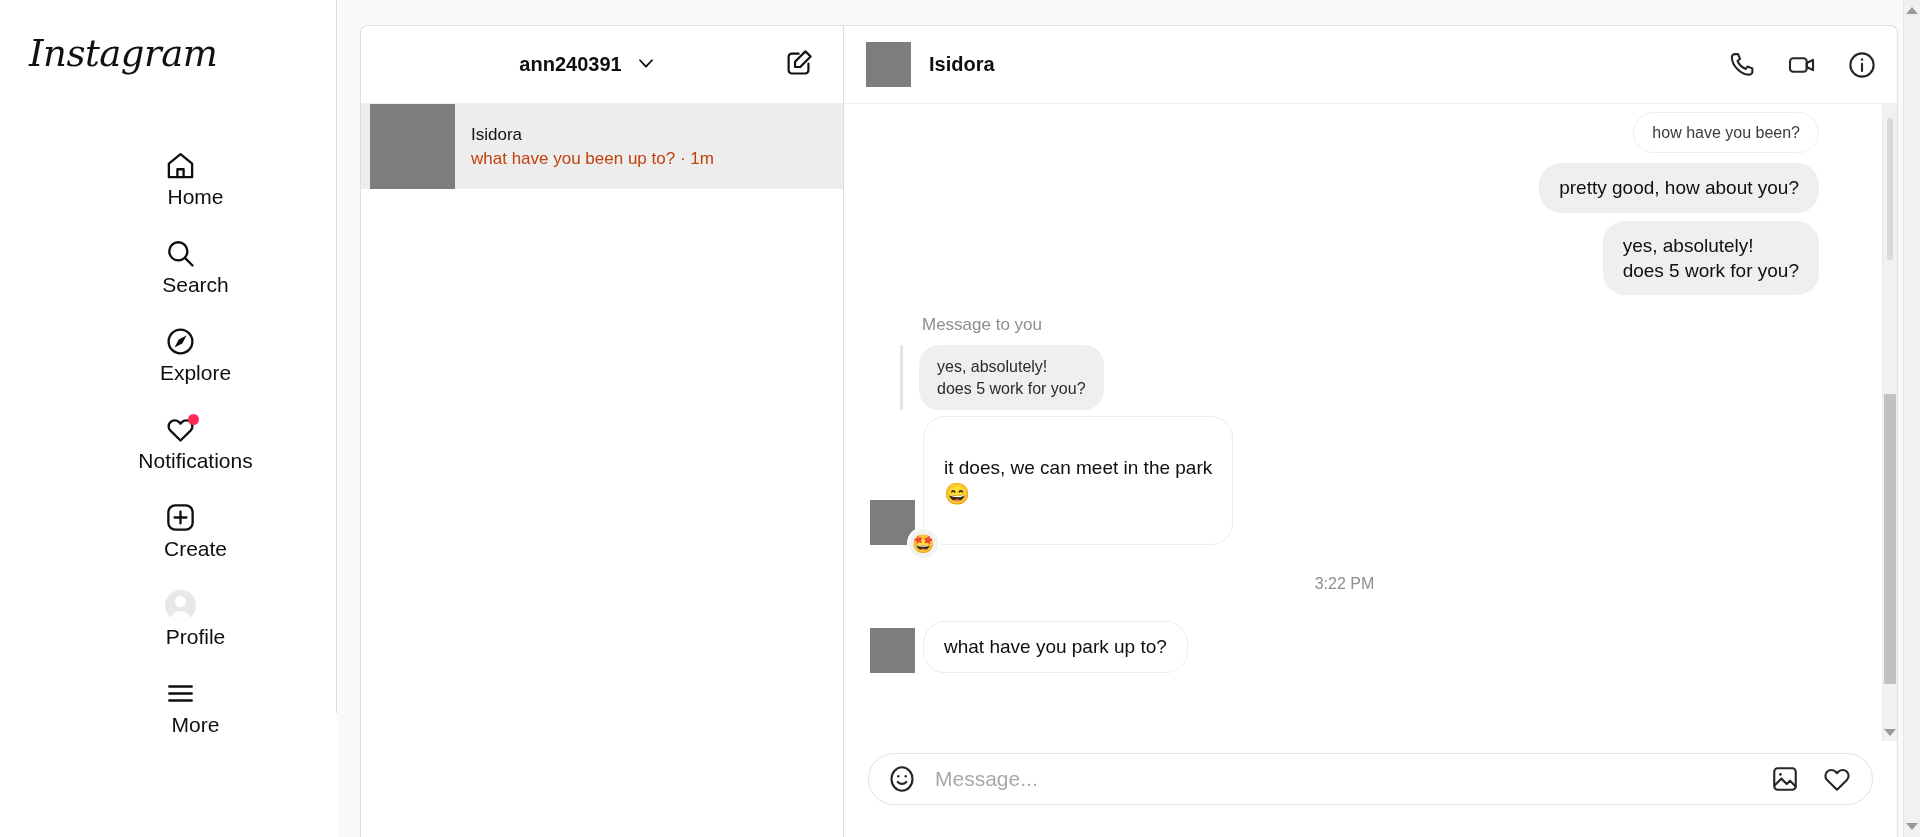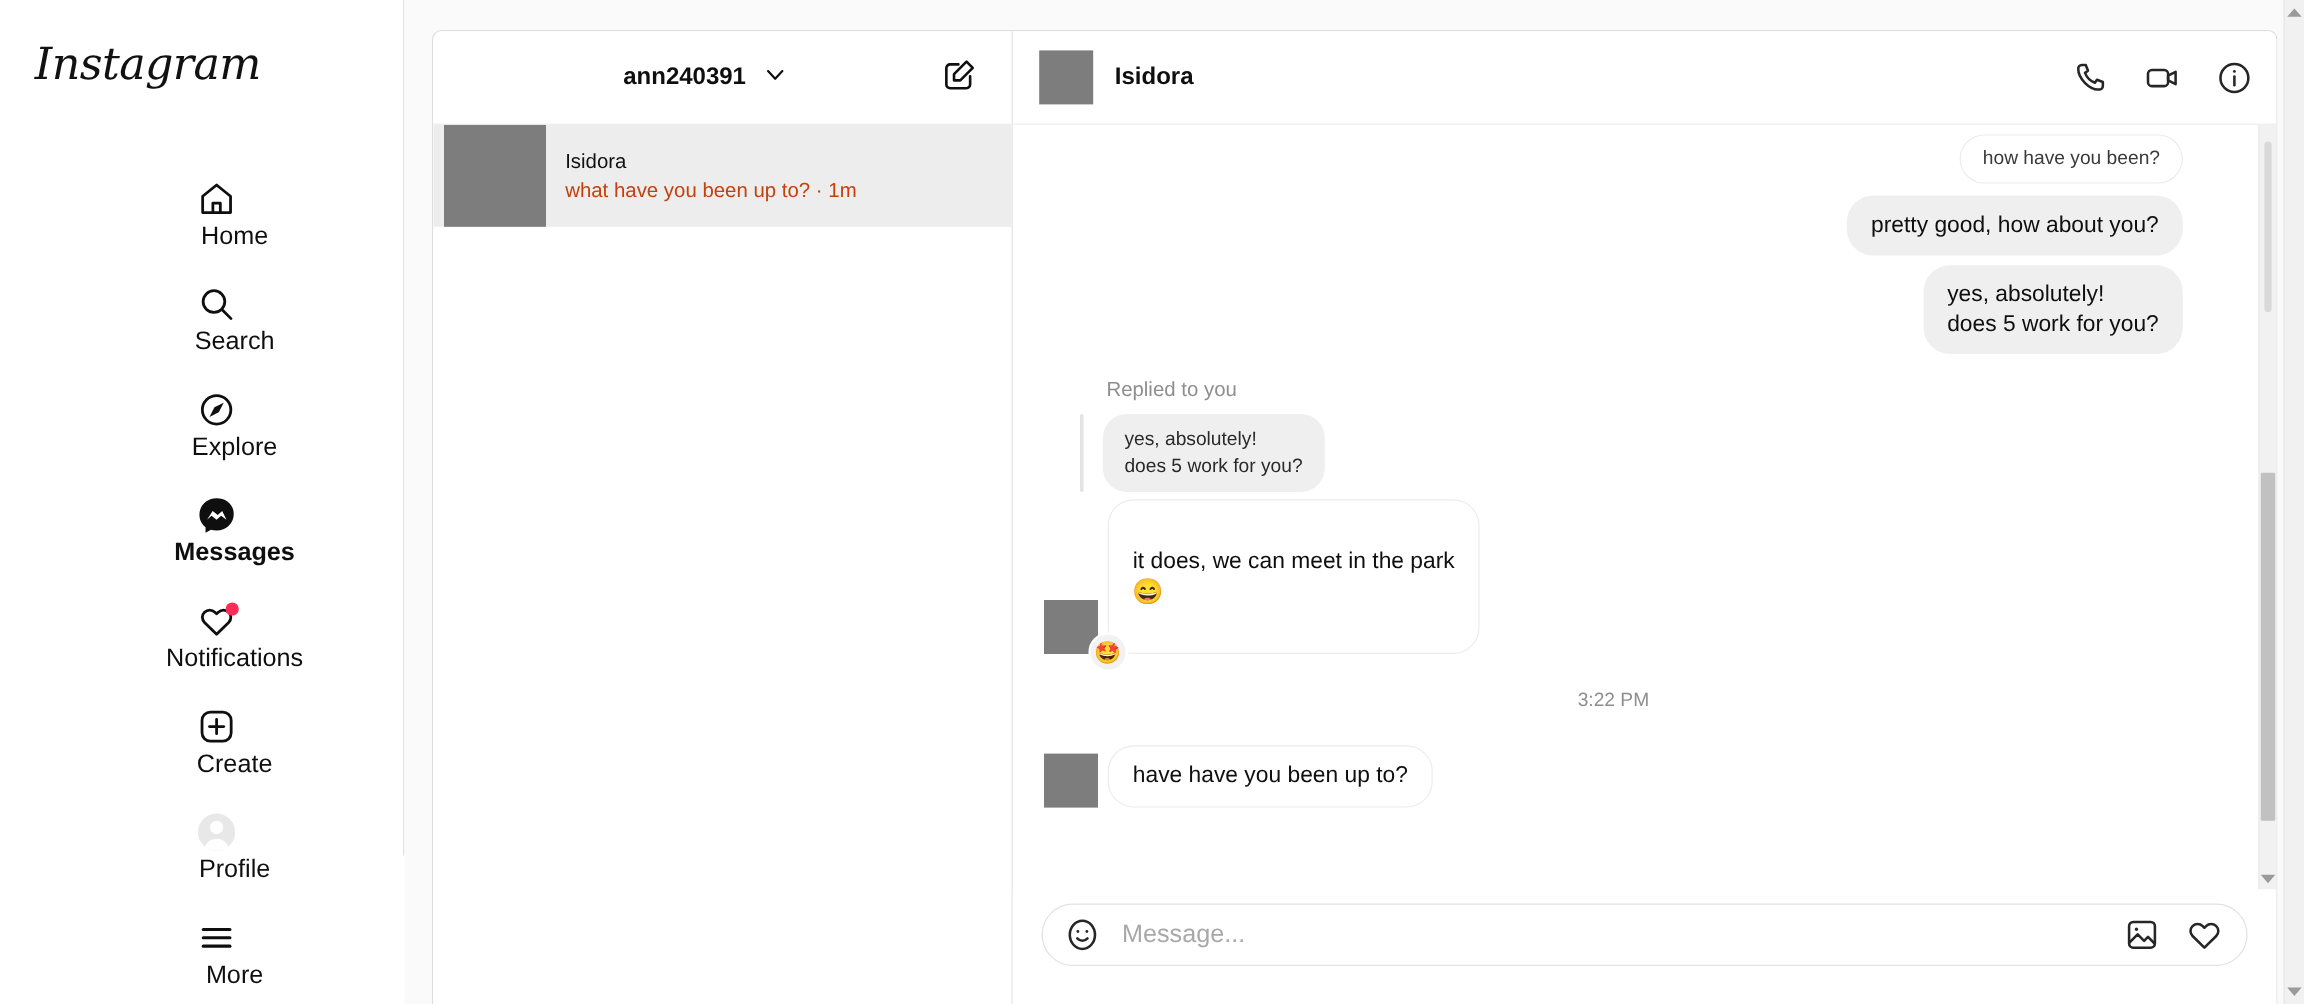--- a/index.html
+++ b/index.html
@@ -418,29 +418,20 @@
       <div class="nav-item">
         <span class="nav-icon">
           <svg width="31" height="31" viewBox="0 0 24 24" fill="none" stroke="#0f0f0f" stroke-width="1.8" stroke-linejoin="round">
             <circle cx="12" cy="12" r="9.2"></circle>
             <polygon points="16.6,7.4 10.6,10.4 7.4,16.6 13.4,13.6" fill="#0f0f0f" stroke="none"></polygon>
           </svg>
         </span>
         <span class="nav-label">Explore</span>
       </div>
 
-      <div class="nav-item active">
-        <span class="nav-icon">
-          <svg width="33" height="33" viewBox="0 0 24 24">
-            <path d="M12 1.6C6.1 1.6 1.6 6 1.6 11.6c0 3.1 1.4 5.8 3.7 7.6v3.3l3.3-1.8c1 .3 2.1.4 3.4.4 5.9 0 10.4-4.4 10.4-10S17.9 1.6 12 1.6z" fill="#0f0f0f"></path>
-            <path d="M6.2 14.6 9.6 9.3l3.1 2.4 2.7-2.4 2.6 5.3-3.3-2.4-2.7 2.4-3.1-2.4z" fill="#ffffff"></path>
-          </svg>
-        </span>
-        <span class="nav-label">Messages</span>
-      </div>
 
       <div class="nav-item">
         <span class="nav-icon">
           <svg width="31" height="31" viewBox="0 0 24 24" fill="none" stroke="#0f0f0f" stroke-width="1.8" stroke-linejoin="round">
             <path d="M12 20.5 4.2 12.9a4.6 4.6 0 0 1 0-6.6 4.8 4.8 0 0 1 6.7 0l1.1 1.1 1.1-1.1a4.8 4.8 0 0 1 6.7 0 4.6 4.6 0 0 1 0 6.6z"></path>
           </svg>
           <span class="notif-dot"></span>
         </span>
         <span class="nav-label">Notifications</span>
       </div>
@@ -552,21 +543,21 @@
             <div class="row out">
               <div class="bubble grey">pretty good, how about you?</div>
             </div>
 
             <div class="row out">
               <div class="bubble grey">yes, absolutely!
 does 5 work for you?</div>
             </div>
 
             <div class="reply-block">
-              <div class="reply-label">Replied to you</div>
+              <div class="reply-label">Message to you</div>
               <div class="reply-quote">
                 <div class="quote-line"></div>
                 <div class="quote-bubble">yes, absolutely!
 does 5 work for you?</div>
               </div>
             </div>
 
             <div class="row in">
               <div class="in-av"></div>
               <div class="bubble-wrap">
@@ -575,21 +566,21 @@
                   <span class="emoji-inline">😄</span>
                 </div>
                 <div class="reaction">🤩</div>
               </div>
             </div>
 
             <div class="timestamp">3:22 PM</div>
 
             <div class="row in">
               <div class="in-av"></div>
-              <div class="bubble plain">have have you been up to?</div>
+              <div class="bubble plain">what have you park up to?</div>
             </div>
 
           </div>
 
           <div id="msg-scroll">
             <div id="msg-thumb-top"></div>
             <div id="msg-thumb"></div>
             <div id="msg-arrow-dn">
               <span class="tri dn"></span>
             </div>

